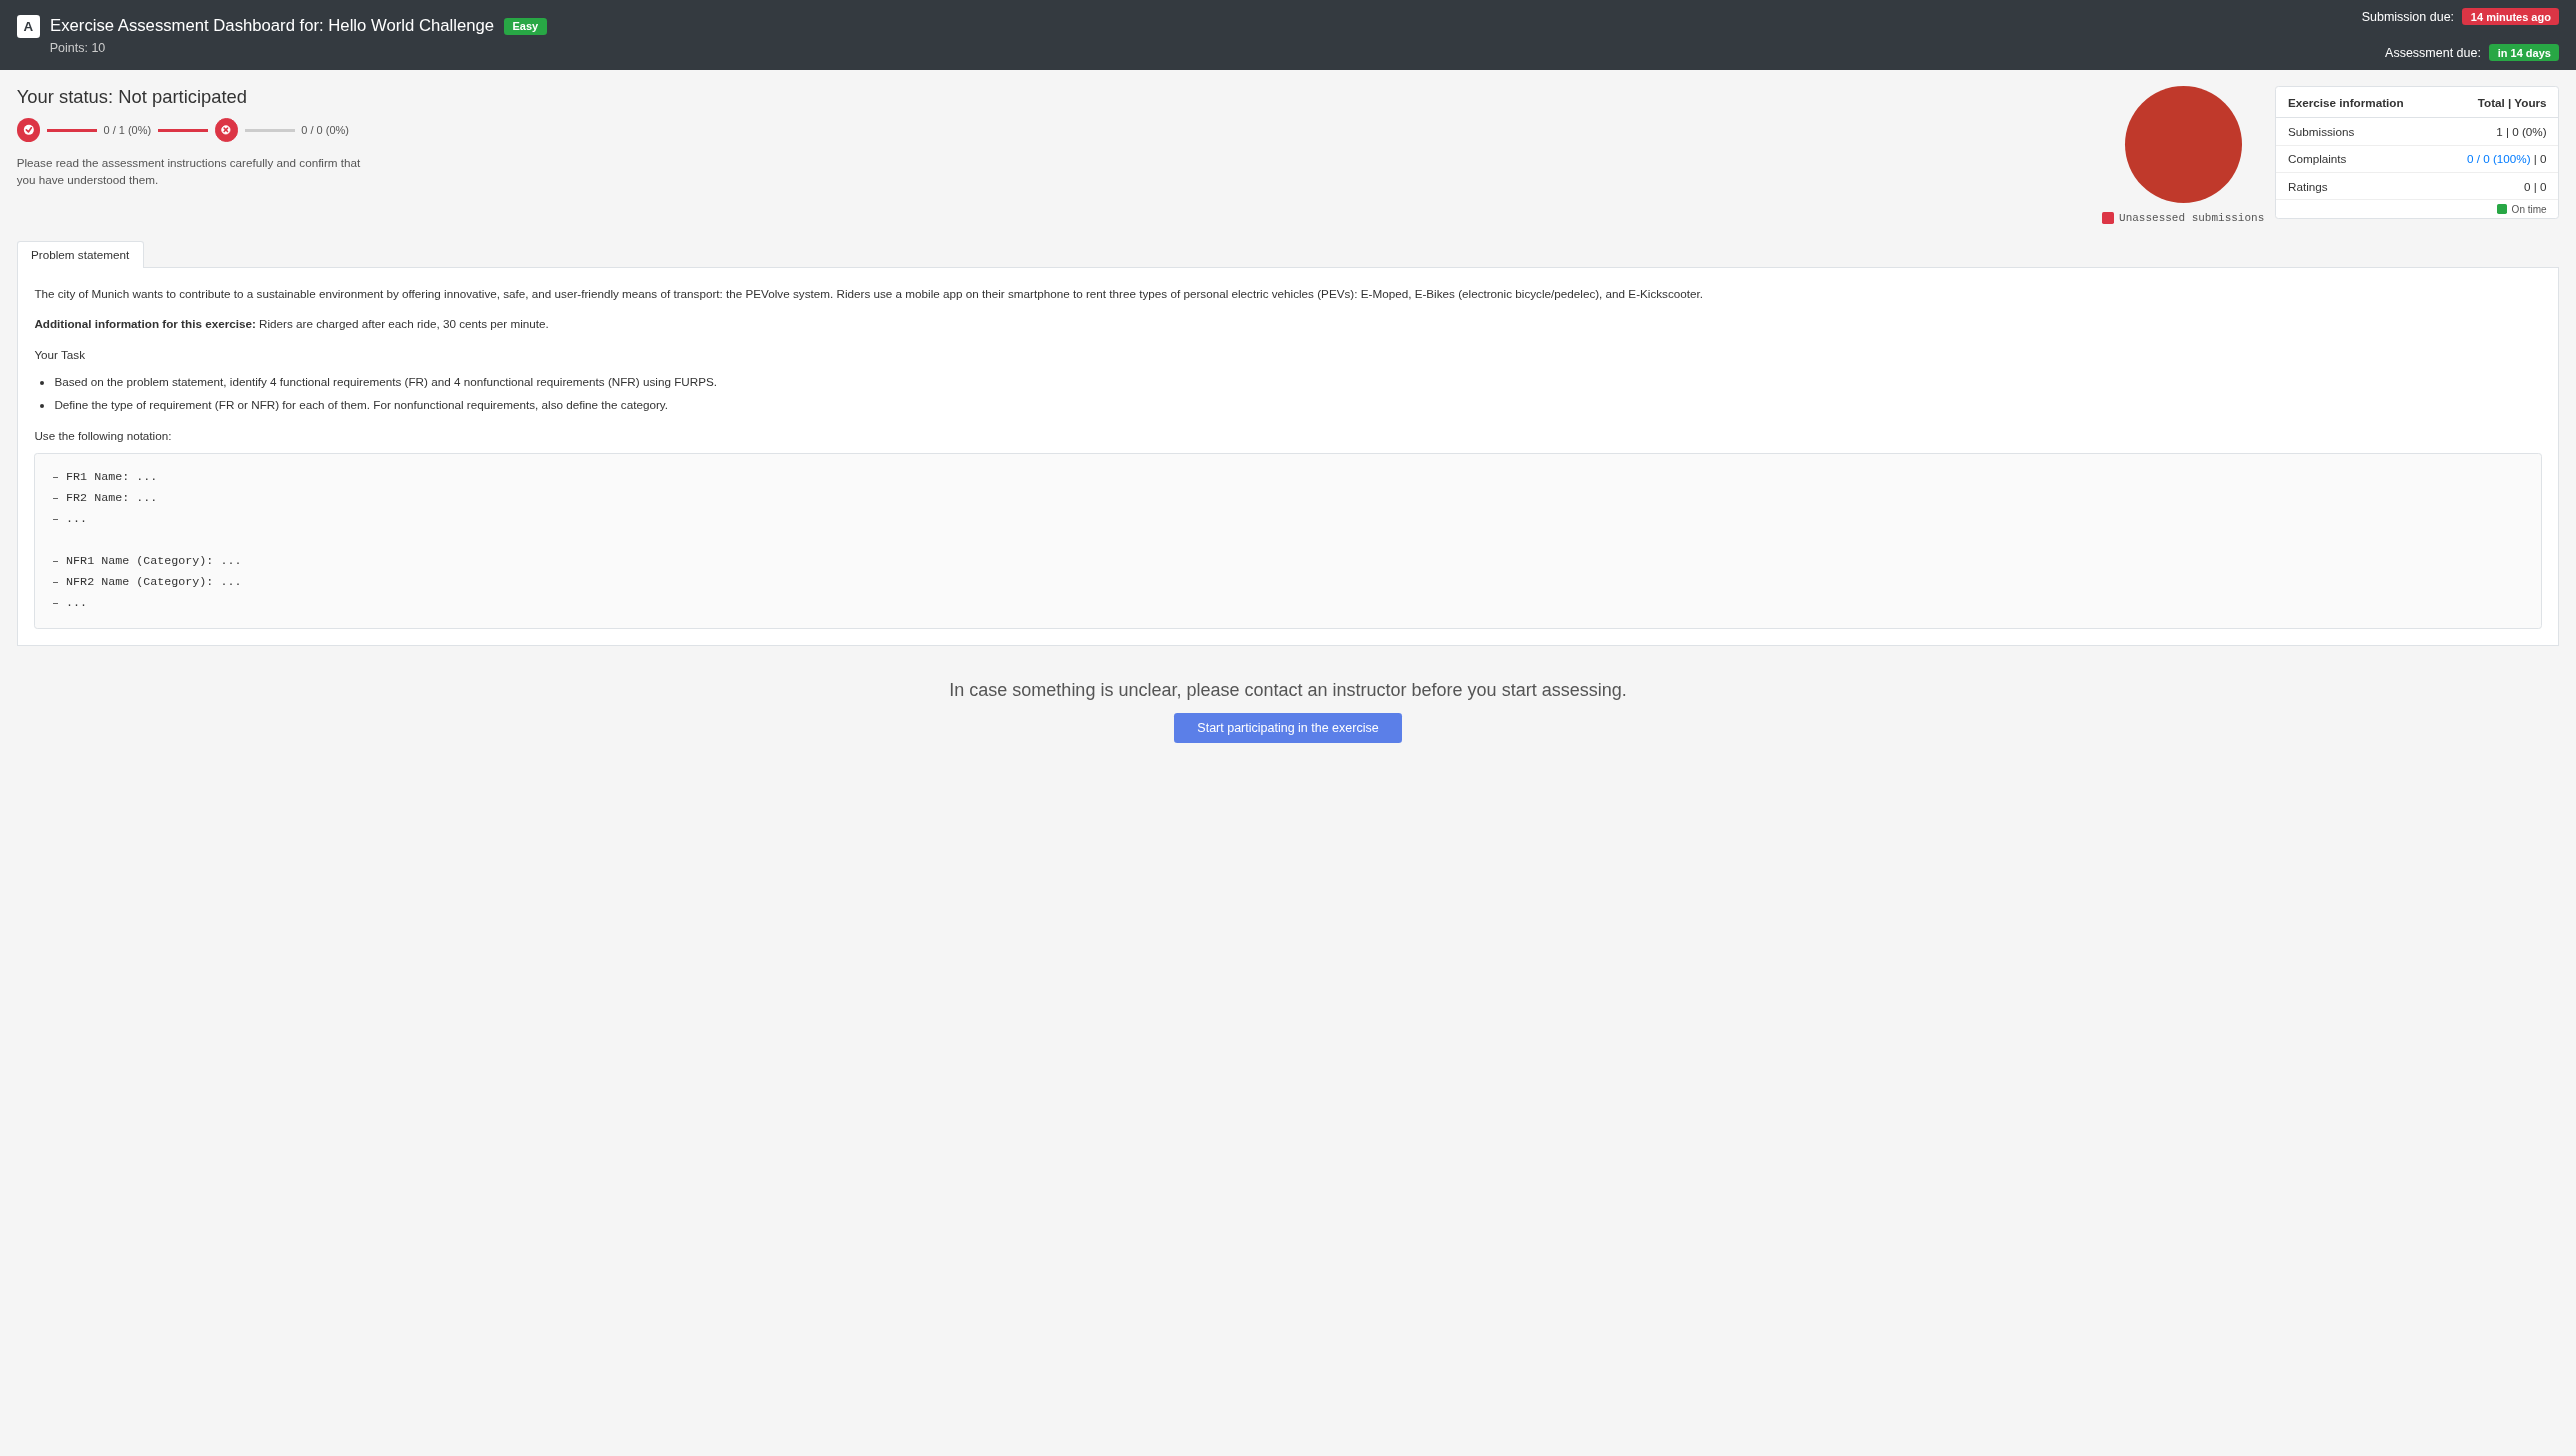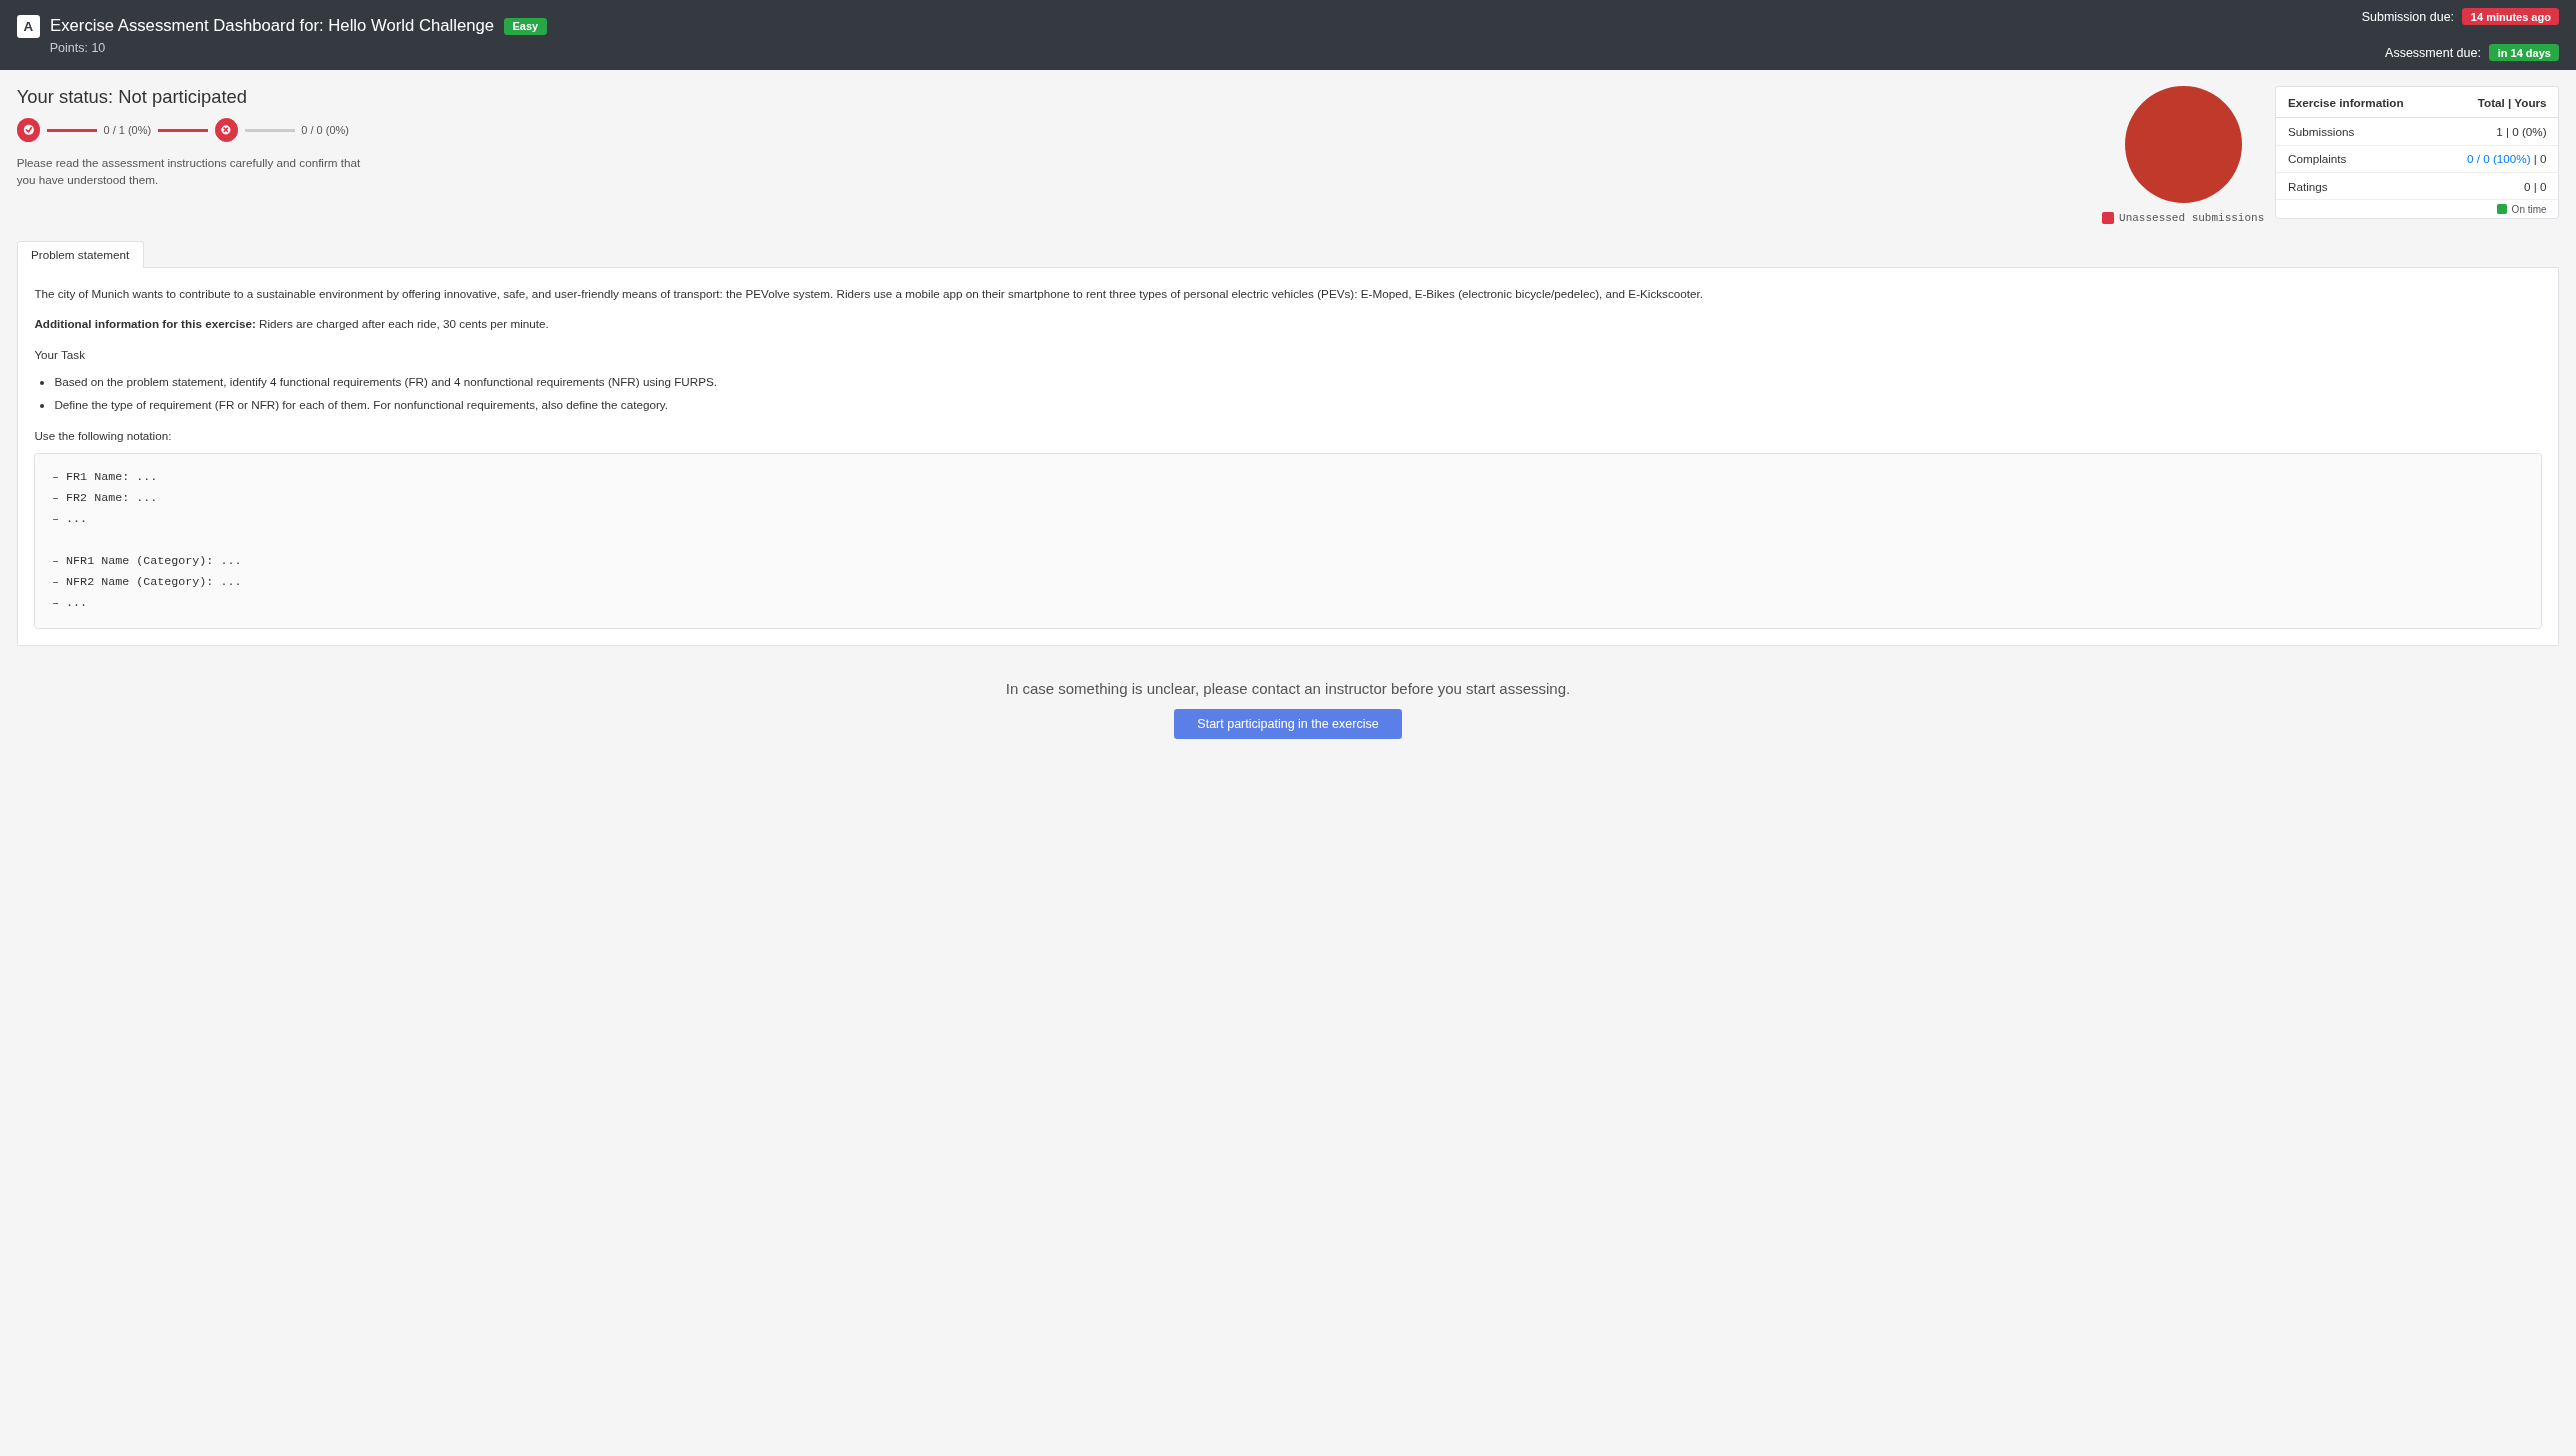--- a/index.html
+++ b/index.html
@@ -103,21 +103,21 @@
     .task-list li { margin-bottom: 5px; font-size: 11.7px; }
     .notation-label { font-size: 11.7px; margin-bottom: 6.7px; }
     .notation-box {
       border: 0.8px solid #dee2e6; border-radius: 3.3px; padding: 13.4px 16.7px;
       font-family: 'Courier New', monospace; font-size: 11.7px; line-height: 1.8;
       background: #fafafa; color: #333;
     }
 
     
     .footer-section { padding: 16.7px; text-align: center; }
-    .footer-note { font-size: 15px; color: #555; margin-bottom: 11.7px; }
+    .footer-note { font-size: 18px; color: #555; margin-bottom: 11.7px; }
     .start-btn {
       background: #5b7fe8; color: white; border: none; padding: 8.4px 23.4px;
       font-size: 12.5px; border-radius: 3.3px; cursor: pointer; font-weight: 500;
     }
   </style>
 </head>
 <body>
 
 <div class="header">
   <div class="header-left">

